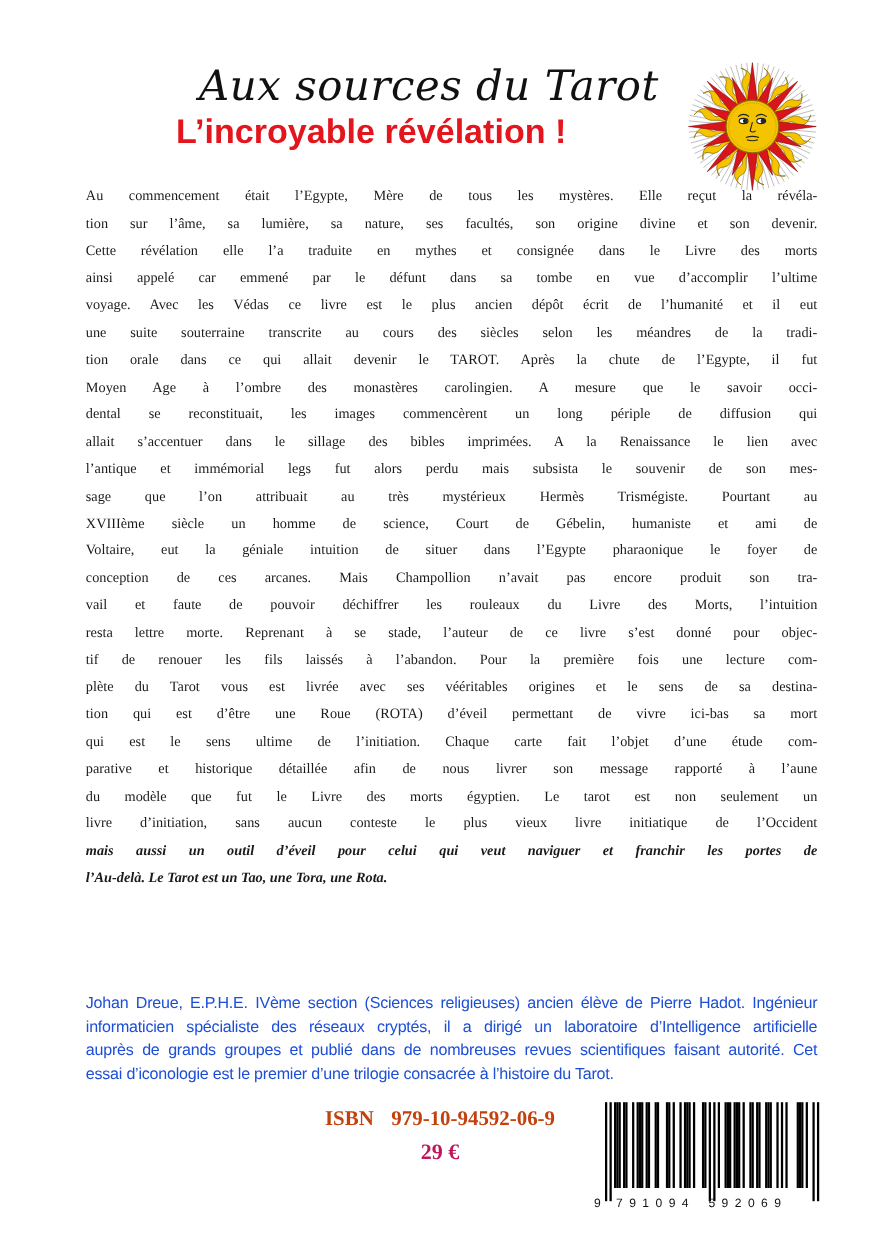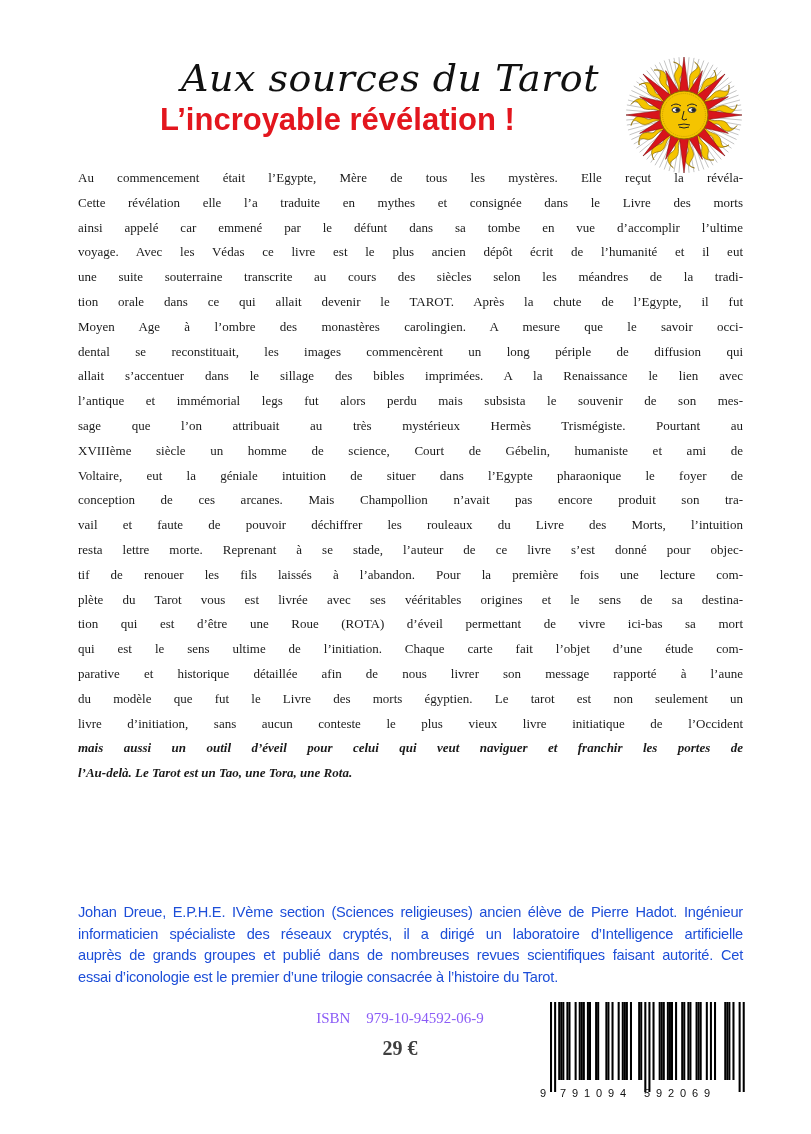--- a/index.html
+++ b/index.html
@@ -30,27 +30,27 @@
   .bio {
     position: absolute; left: 78px; top: 902px; width: 665px;
     font-family: "Liberation Sans", sans-serif; font-size: 14.6px; line-height: 21.5px;
     color: #1d4ed8; letter-spacing: -0.2px;
   }
   .bio .line { display: block; text-align: justify; text-align-last: justify; white-space: nowrap; }
   .bio .line.last { text-align-last: left; }
 
   .isbn {
     position: absolute; left: 270px; top: 1004px; width: 260px; text-align: center;
-    font-family: "Liberation Serif", serif; font-weight: normal; font-size: 15px; color: #8b5cf6;
+    font-family: "Liberation Serif", serif; font-weight: bold; font-size: 19px; color: #c2410c;
     line-height: 28px;
   }
   .isbn .lbl { margin-right: 16px; }
   .price {
     position: absolute; left: 270px; top: 1034px; width: 260px; text-align: center;
-    font-family: "Liberation Serif", serif; font-weight: bold; font-size: 20px; color: #404040;
+    font-family: "Liberation Serif", serif; font-weight: bold; font-size: 20px; color: #be185d;
     line-height: 28px;
   }
   .barcode { position: absolute; left: 538px; top: 1000px; width: 225px; height: 100px; }
   .barcode-digits { font-family: "Liberation Sans", sans-serif; font-size: 11px; fill: #111; }
 </style>
 </head>
 <body>
 
 <div class="page">
 
@@ -178,20 +178,21 @@
       <circle cx="-6.5" cy="-5" r="1.6" fill="#222"></circle>
       <circle cx="9.5" cy="-5" r="1.6" fill="#222"></circle>
       <path d="M0,-4 L-2,4 Q0,6 3,4"></path>
       <path d="M-6,10 Q0,8 6,10"></path>
       <path d="M-5,12 Q0,14 5,12"></path>
     </g>
   </svg>
 
   <div class="body-text" id="blurb">
       <span class="line">Au commencement était l’Egypte, Mère de tous les mystères. Elle reçut la révéla-</span>
+      <span class="line">tion sur l’âme, sa lumière, sa nature, ses facultés, son origine divine et son devenir.</span>
       <span class="line">Cette révélation elle l’a traduite en mythes et consignée dans le Livre des morts</span>
       <span class="line">ainsi appelé car emmené par le défunt dans sa tombe en vue d’accomplir l’ultime</span>
       <span class="line">voyage. Avec les Védas ce livre est le plus ancien dépôt écrit de l’humanité et il eut</span>
       <span class="line">une suite souterraine transcrite au cours des siècles selon les méandres de la tradi-</span>
       <span class="line">tion orale dans ce qui allait devenir le TAROT. Après la chute de l’Egypte, il fut</span>
       <span class="line">Moyen Age à l’ombre des monastères carolingien. A mesure que le savoir occi-</span>
       <span class="line">dental se reconstituait, les images commencèrent un long périple de diffusion qui</span>
       <span class="line">allait s’accentuer dans le sillage des bibles imprimées. A la Renaissance le lien avec</span>
       <span class="line">l’antique et immémorial legs fut alors perdu mais subsista le souvenir de son mes-</span>
       <span class="line">sage que l’on attribuait au très mystérieux Hermès Trismégiste. Pourtant au</span>

